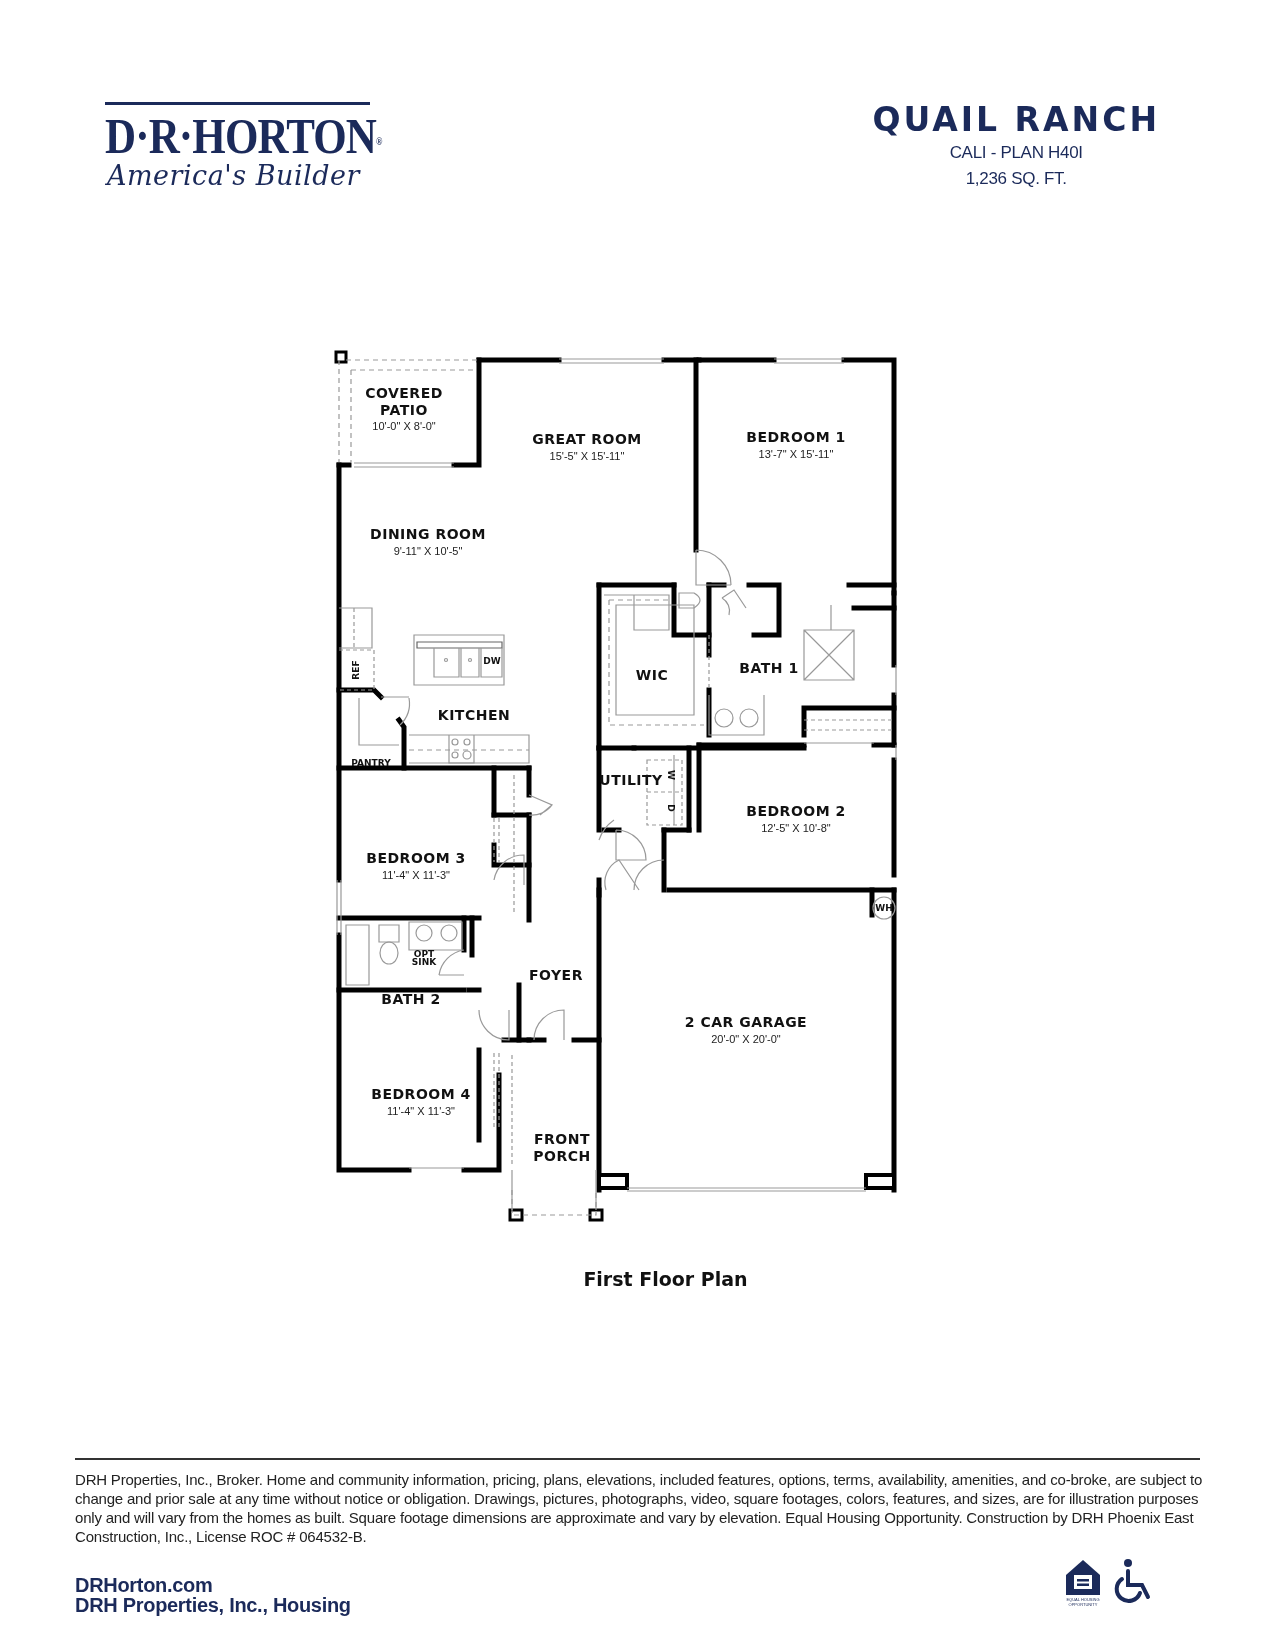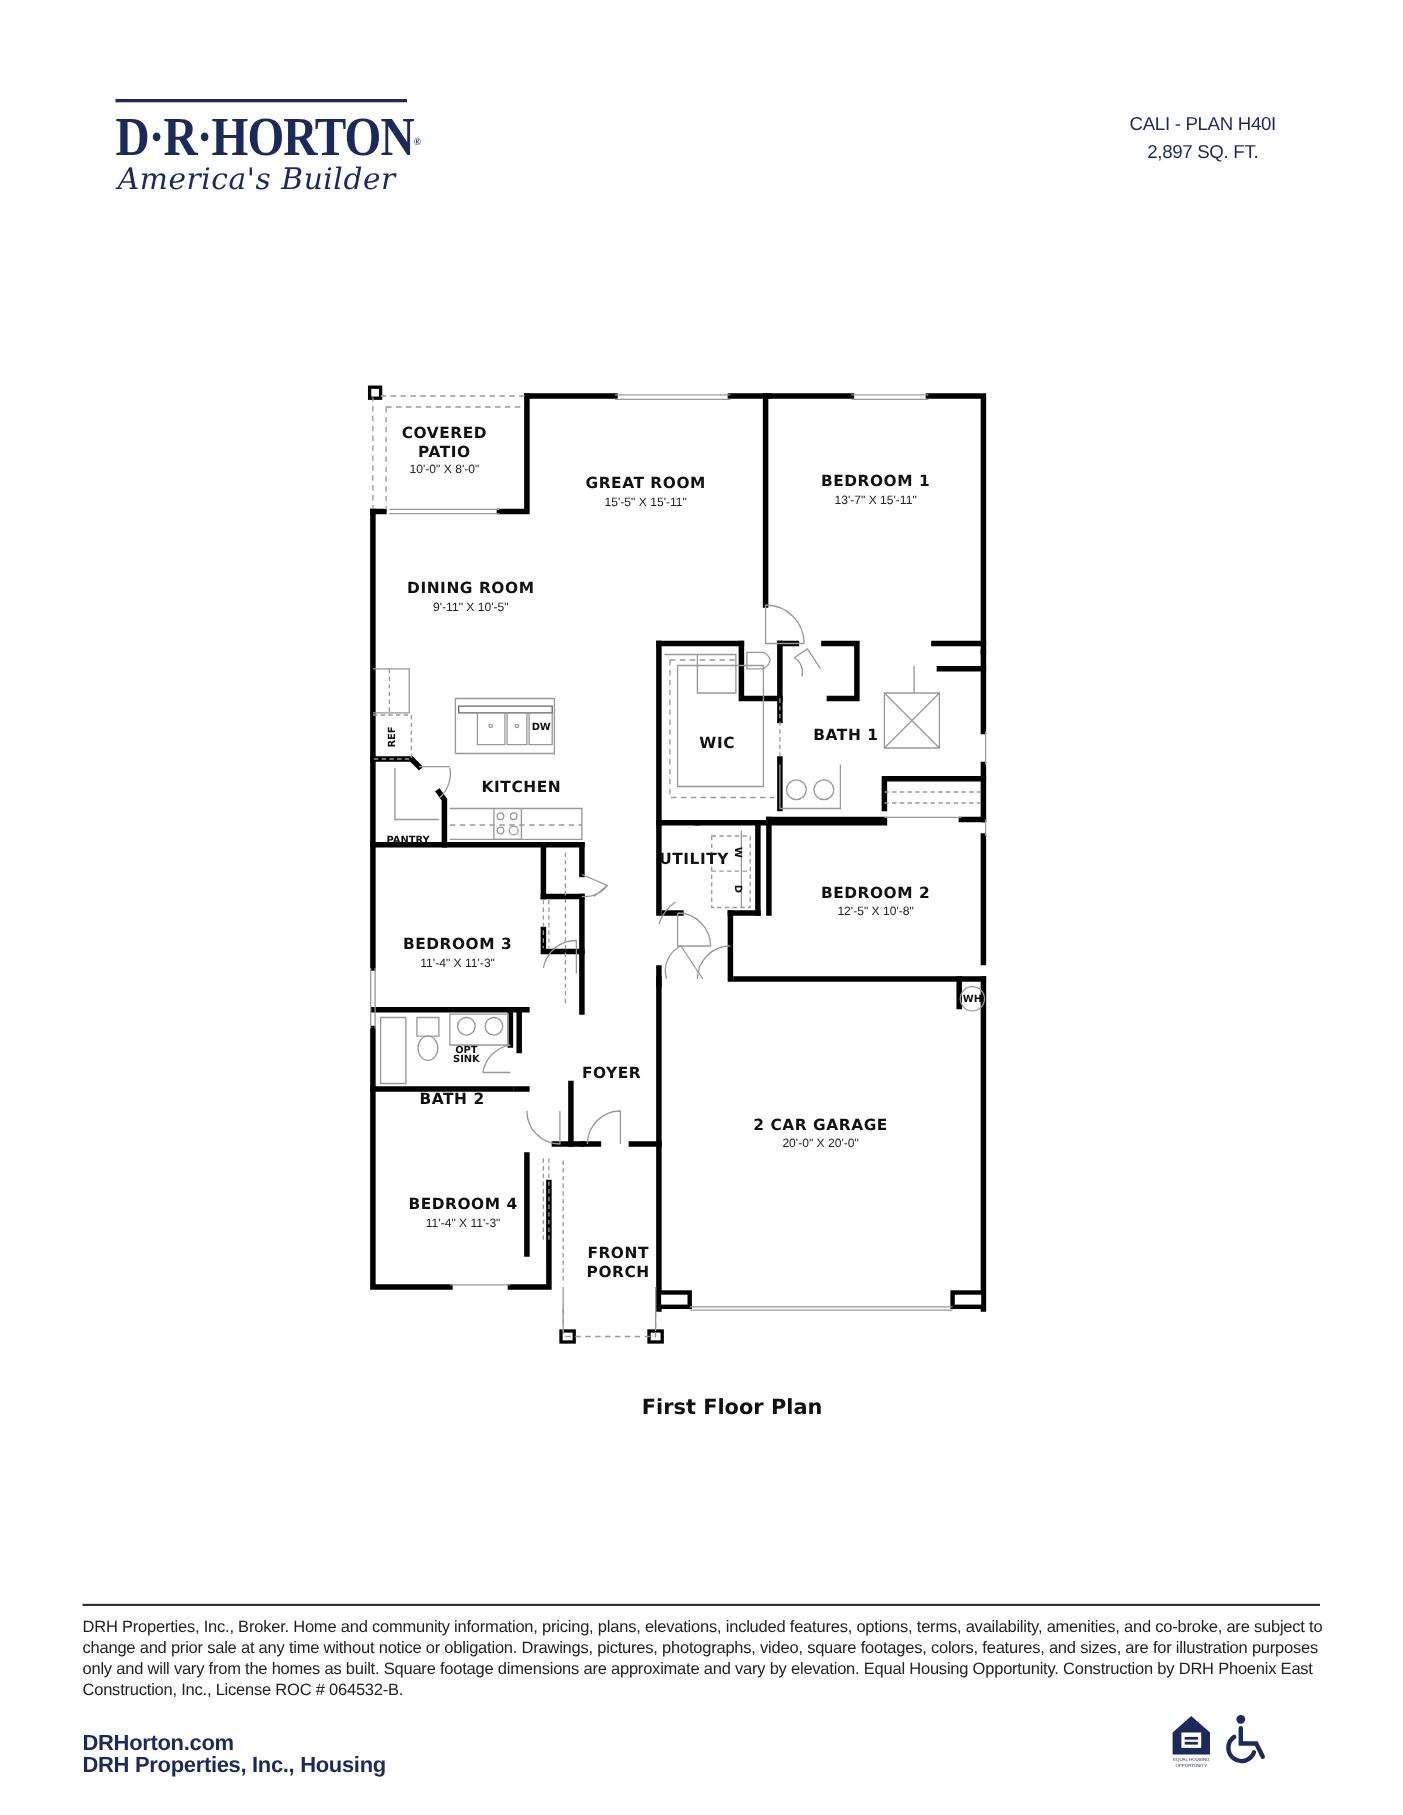--- a/index.html
+++ b/index.html
@@ -1,19 +1,19 @@
 <!DOCTYPE html>
 <html><head>
 <meta charset="utf-8">
 <style>
   html, body { margin:0; padding:0; background:#ffffff; }
   body { width:1275px; height:1650px; position:relative; overflow:hidden; font-family:"Liberation Sans", sans-serif; color:#111; }
   .abs { position:absolute; }
   
-  #logo { left:105px; top:90px; width:270px; height:95px; }
+  #logo { left:105px; top:102px; width:270px; height:95px; }
   #logo .rule { position:absolute; left:0; top:0; width:265px; height:3px; background:#1b2a5a; }
   #logo .brand { position:absolute; left:0; top:6px; font-family:"Liberation Serif", serif; font-weight:bold; font-size:50px; letter-spacing:-1px; color:#1b2a5a; transform:scaleX(0.86); transform-origin:left top; line-height:56px; white-space:nowrap; }
   #logo .brand sup { font-size:10px; vertical-align:top; position:relative; top:6px; }
   #logo .tag { position:absolute; left:2px; top:58px; font-family:"DejaVu Serif", serif; font-style:italic; font-size:27px; color:#1b2a5a; white-space:nowrap; letter-spacing:0.5px; }
   
   #title-block { right:115px; top:100px; text-align:right; }
   #title-block .t { font-family:"DejaVu Sans", sans-serif; font-weight:bold; font-size:33px; letter-spacing:3px; color:#1b2a5a; line-height:40px; }
   #title-block .s { font-size:17px; color:#1b2a5a; line-height:26px; letter-spacing:-0.3px;text-align:center; }
   
   #plan { left:334px; top:350px; width:575px; height:895px; }
@@ -31,22 +31,23 @@
 </head>
 <body>
 
 <div id="logo" class="abs">
   <div class="rule"></div>
   <div class="brand"><span>D·R·HORTON</span><sup>®</sup></div>
   <div class="tag">America's Builder</div>
 </div>
 
 <div id="title-block" class="abs">
+  <div class="t">QUAIL RANCH</div>
   <div class="s">CALI - PLAN H40I</div>
-  <div class="s">2,897 SQ. FT.</div>
+  <div class="s">1,236 SQ. FT.</div>
 </div>
 
 <div id="plan" class="abs">
 <svg viewBox="0 0 575 895" xmlns="http://www.w3.org/2000/svg">
   <g fill="none" stroke="#000" stroke-width="5" stroke-linecap="square">
 
     <path d="M145 10 H225"></path>
         <path d="M330 10 H365"></path>
     <path d="M145 10 V115 H120"></path>
     <path d="M365 10 H440"></path>

